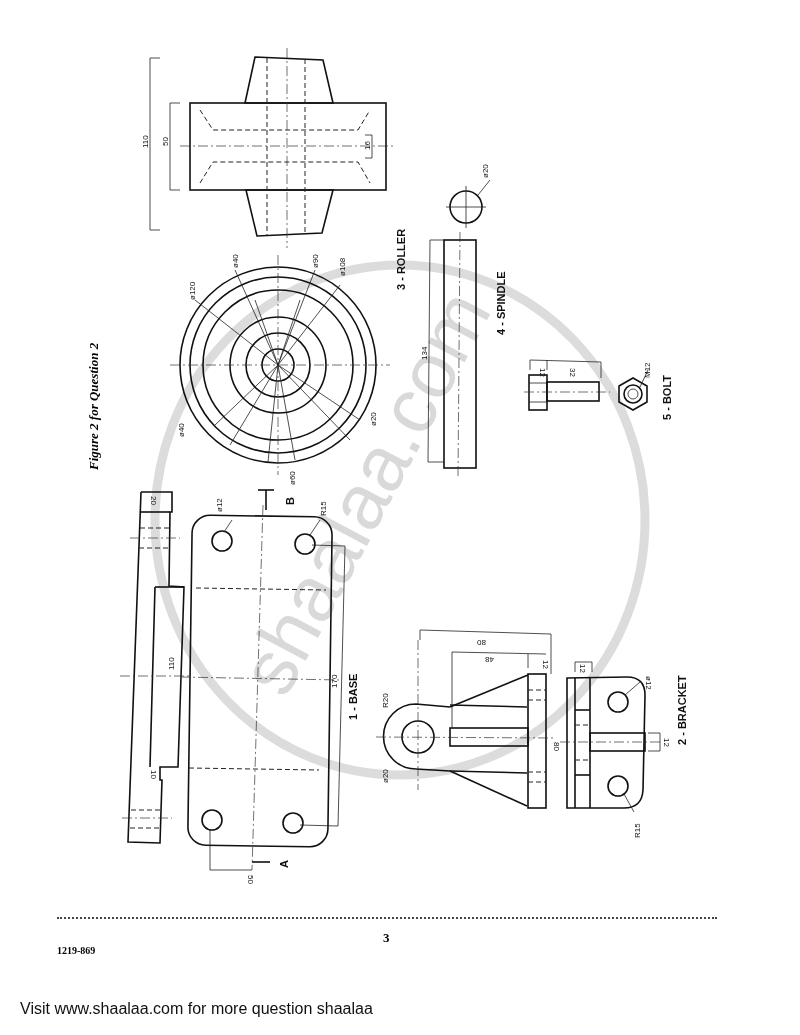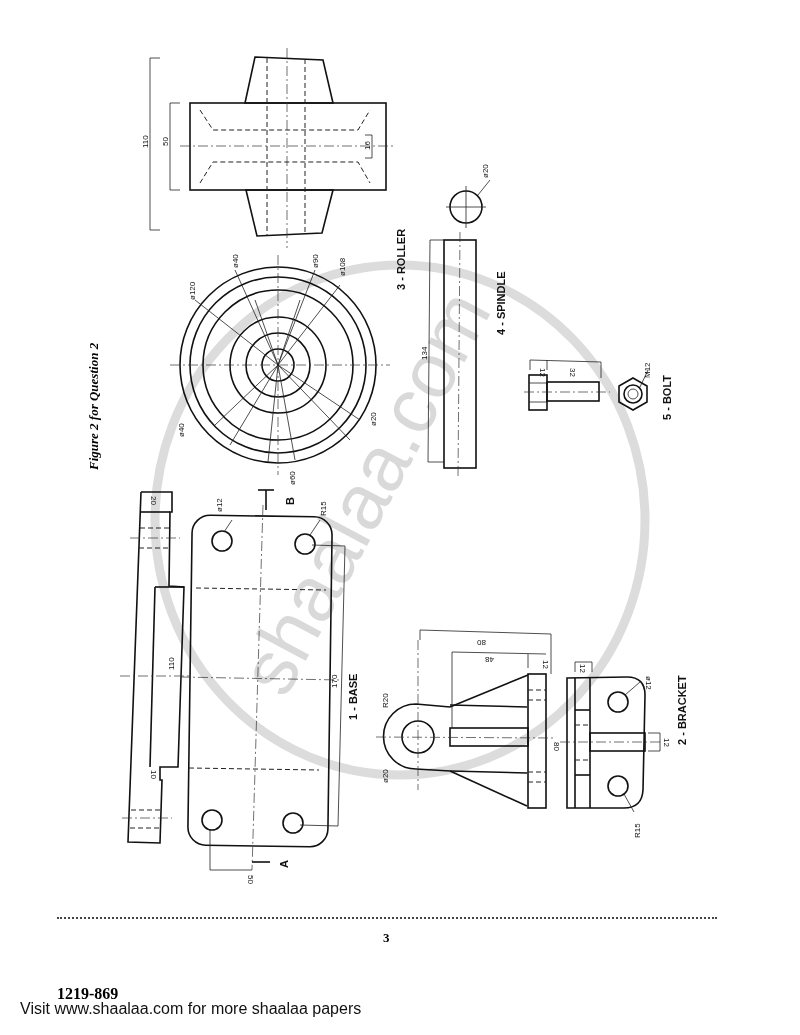--- a/index.html
+++ b/index.html
@@ -8,21 +8,21 @@
   svg text{font-family:"Liberation Sans",sans-serif;fill:#111;}
   .ln{stroke:#111;stroke-width:1.6;fill:none;}
   .thin{stroke:#222;stroke-width:0.8;fill:none;}
   .dash{stroke:#222;stroke-width:1;fill:none;stroke-dasharray:5 3;}
   .center{stroke:#333;stroke-width:0.7;fill:none;stroke-dasharray:10 3 2 3;}
   .dim{font-size:8px;}
   .lbl{font-size:11px;font-weight:bold;}
   .fig-title{position:absolute;left:86px;top:470px;transform-origin:0 0;transform:rotate(-90deg);font-family:"Liberation Serif",serif;font-style:italic;font-weight:bold;font-size:13px;white-space:nowrap;}
   .rule{position:absolute;left:57px;top:917px;width:660px;border-top:2px dotted #444;}
   .pageno{position:absolute;left:383px;top:930px;font-family:"Liberation Serif",serif;font-weight:bold;font-size:13px;}
-  .code{position:absolute;left:57px;top:985px;font-family:"Liberation Serif",serif;font-weight:bold;font-size:16px;}
+  .code{position:absolute;left:57px;top:945px;font-family:"Liberation Serif",serif;font-weight:bold;font-size:10px;}
   .footer{position:absolute;left:20px;top:1000px;font-size:16px;color:#111;}
   .watermark{position:absolute;left:0;top:0;pointer-events:none;}
 </style>
 </head>
 <body>
 
 <div id="sheet">
 
   <svg class="watermark" width="800" height="1035">
     <ellipse cx="400" cy="520" rx="245" ry="255" fill="none" stroke="#dcdcdc" stroke-width="9"></ellipse>
@@ -204,14 +204,14 @@
     <text class="dim" transform="translate(580,664) rotate(90)">12</text>
     <text class="dim" transform="translate(646,676) rotate(90)">ø12</text>
     <text class="dim" transform="translate(664,738) rotate(90)">12</text>
     <text class="dim" transform="translate(640,838) rotate(-90)">R15</text>
     <text class="lbl" transform="translate(686,745) rotate(-90)">2 - BRACKET</text>
   </svg>
 
   <div class="rule"></div>
   <div class="pageno">3</div>
   <div class="code">1219-869</div>
-  <div class="footer">Visit www.shaalaa.com for more shaalaa papers</div>
+  <div class="footer">Visit www.shaalaa.com for more question shaalaa</div>
 </div>
 
 </body></html>

